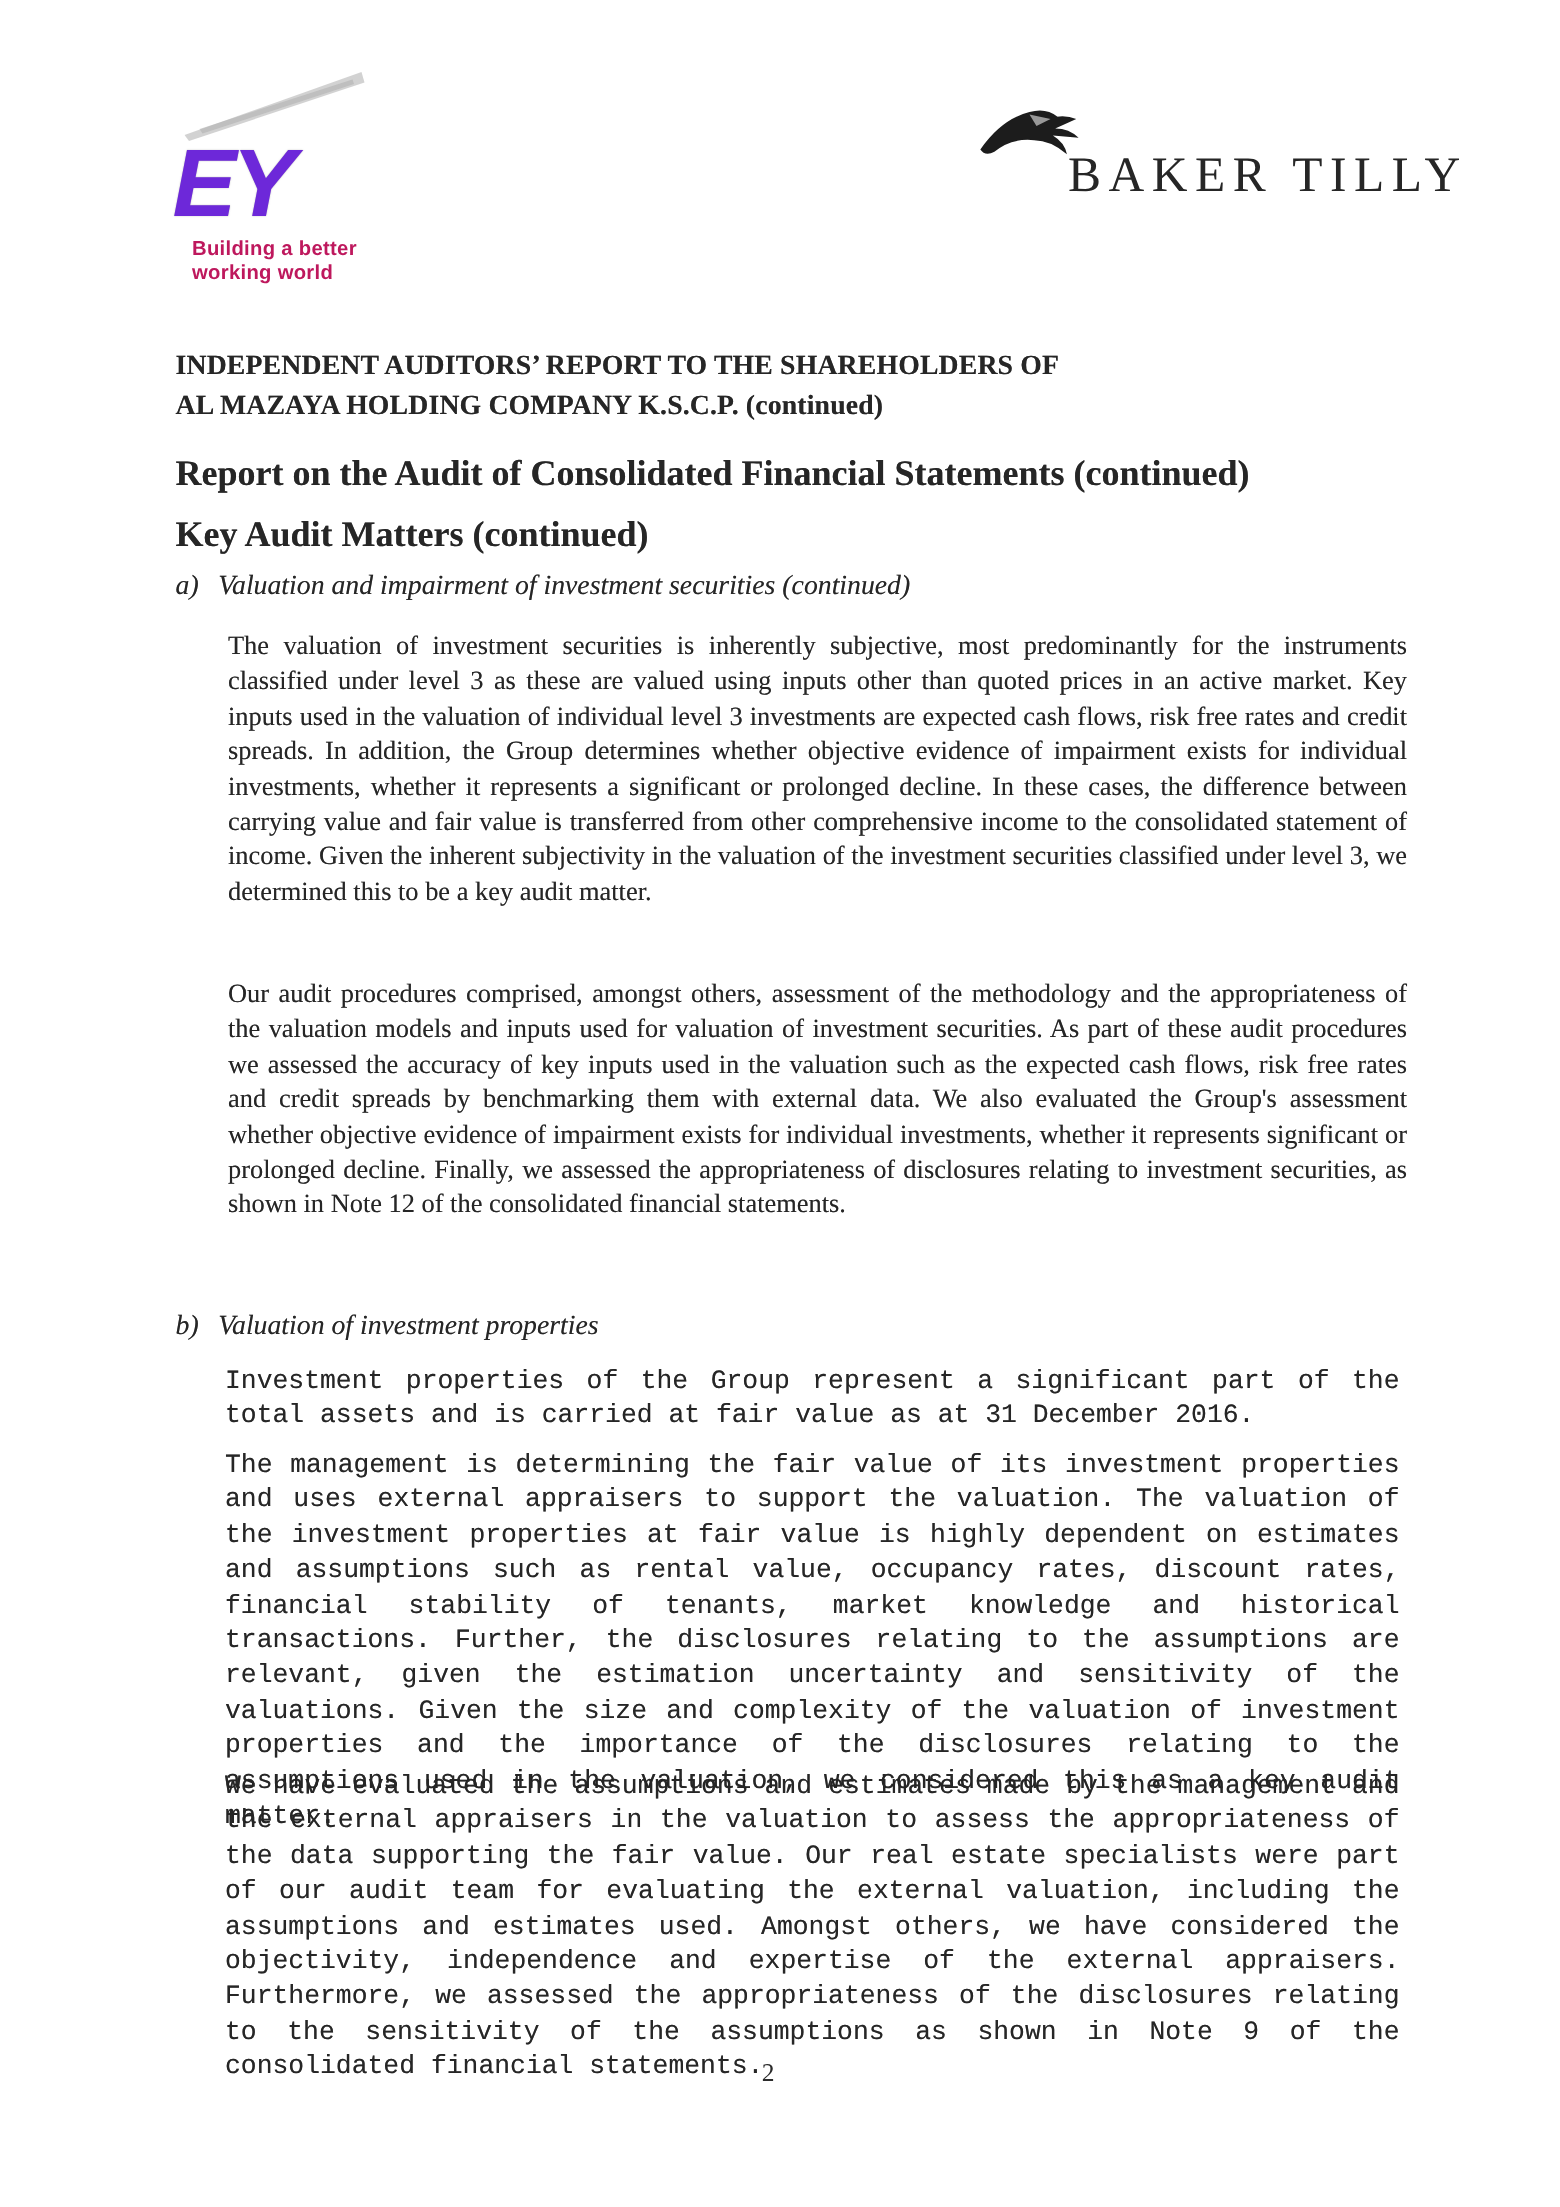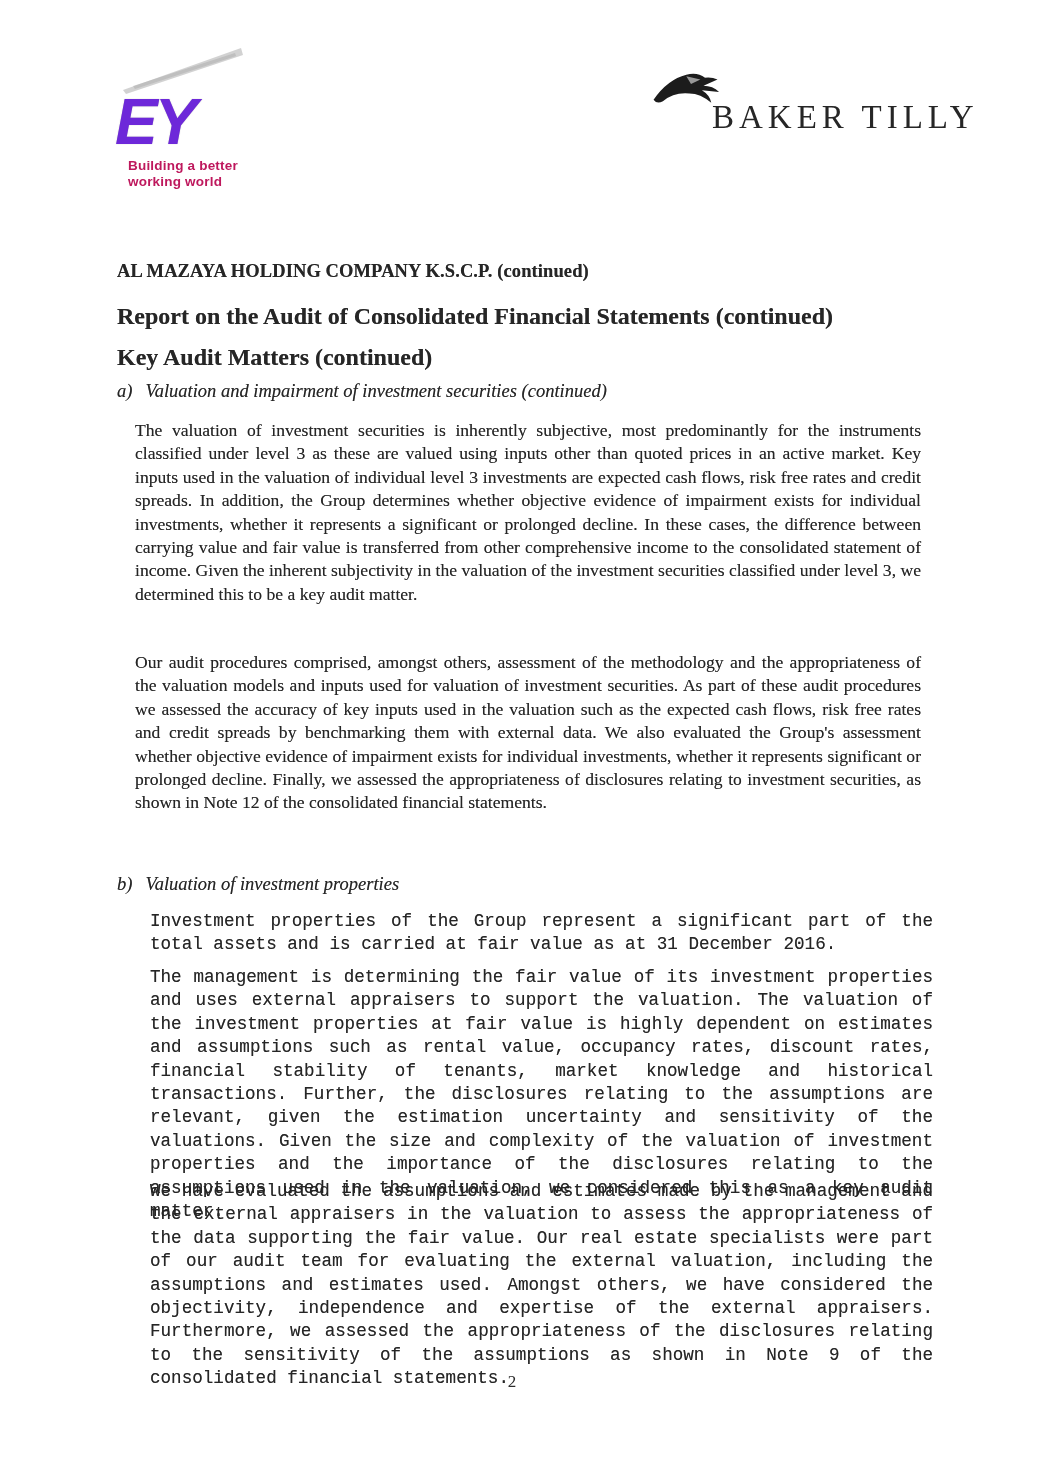--- a/index.html
+++ b/index.html
@@ -54,21 +54,21 @@
     white-space: nowrap;
     text-shadow: 0 0 .4px rgba(0,0,0,.5);
   }
   .item-heading {
     position: absolute; left: 117px;
     font-style: italic; font-size: 18.5px; white-space: nowrap;
     text-shadow: 0 0 .3px rgba(0,0,0,.45);
   }
   .item-heading .item-title { margin-left: 13px; }
   .body-para {
-    position: absolute; left: 135px; width: 786px;
+    position: absolute; left: 152px; width: 786px;
     font-size: 17.6px; line-height: 23.4px;
     text-align: justify; margin: 0;
     text-shadow: 0 0 .3px rgba(0,0,0,.45);
   }
   .body-para.indent-b { left: 150px; width: 783px; font-family: Liberation Mono, monospace; }
   .page-number {
     position: absolute; left: 0; top: 1372px; width: 1024px;
     text-align: center; font-size: 17px; color: #2b2b2b;
   }
 </style>
@@ -93,20 +93,21 @@
     <svg class="bt-bird" viewBox="0 0 100 68" xmlns="http://www.w3.org/2000/svg">
       <path d="M2 40 Q20 14 44 8 Q58 4 68 12 L52 17 Q70 8 84 14 L66 22 Q78 22 86 30
                L64 28 Q74 34 76 44 Q62 32 48 32 Q28 30 14 42 Q6 46 2 40 Z" fill="#1c1c1c"></path>
       <path d="M44 10 L62 14 L50 20 Z" fill="#ffffff" opacity="0.55"></path>
     </svg>
     <div class="bt-name">
       <div>BAKER TILLY</div>
     </div>
   </div>
 
+  <div class="doc-title" style="top:231px">INDEPENDENT AUDITORS’ REPORT TO THE SHAREHOLDERS OF</div>
   <div class="doc-title" style="top:258px">AL MAZAYA HOLDING COMPANY K.S.C.P. (continued)</div>
 
   <div class="doc-h" style="top:303px">Report on the Audit of Consolidated Financial Statements (continued)</div>
   <div class="doc-h" style="top:344px">Key Audit Matters (continued)</div>
 
   <div class="item-heading" style="top:381px">
     <span class="item-marker">a)</span><span class="item-title">Valuation and impairment of investment securities (continued)</span>
   </div>
   <p class="body-para" style="top:419px">The valuation of investment securities is inherently subjective, most predominantly for the instruments classified under level 3 as these are valued using inputs other than quoted prices in an active market. Key inputs used in the valuation of individual level 3 investments are expected cash flows, risk free rates and credit spreads. In addition, the Group determines whether objective evidence of impairment exists for individual investments, whether it represents a significant or prolonged decline. In these cases, the difference between carrying value and fair value is transferred from other comprehensive income to the consolidated statement of income. Given the inherent subjectivity in the valuation of the investment securities classified under level 3, we determined this to be a key audit matter.</p>
   <p class="body-para" style="top:651px">Our audit procedures comprised, amongst others, assessment of the methodology and the appropriateness of the valuation models and inputs used for valuation of investment securities. As part of these audit procedures we assessed the accuracy of key inputs used in the valuation such as the expected cash flows, risk free rates and credit spreads by benchmarking them with external data. We also evaluated the Group's assessment whether objective evidence of impairment exists for individual investments, whether it represents significant or prolonged decline. Finally, we assessed the appropriateness of disclosures relating to investment securities, as shown in Note 12 of the consolidated financial statements.</p>

